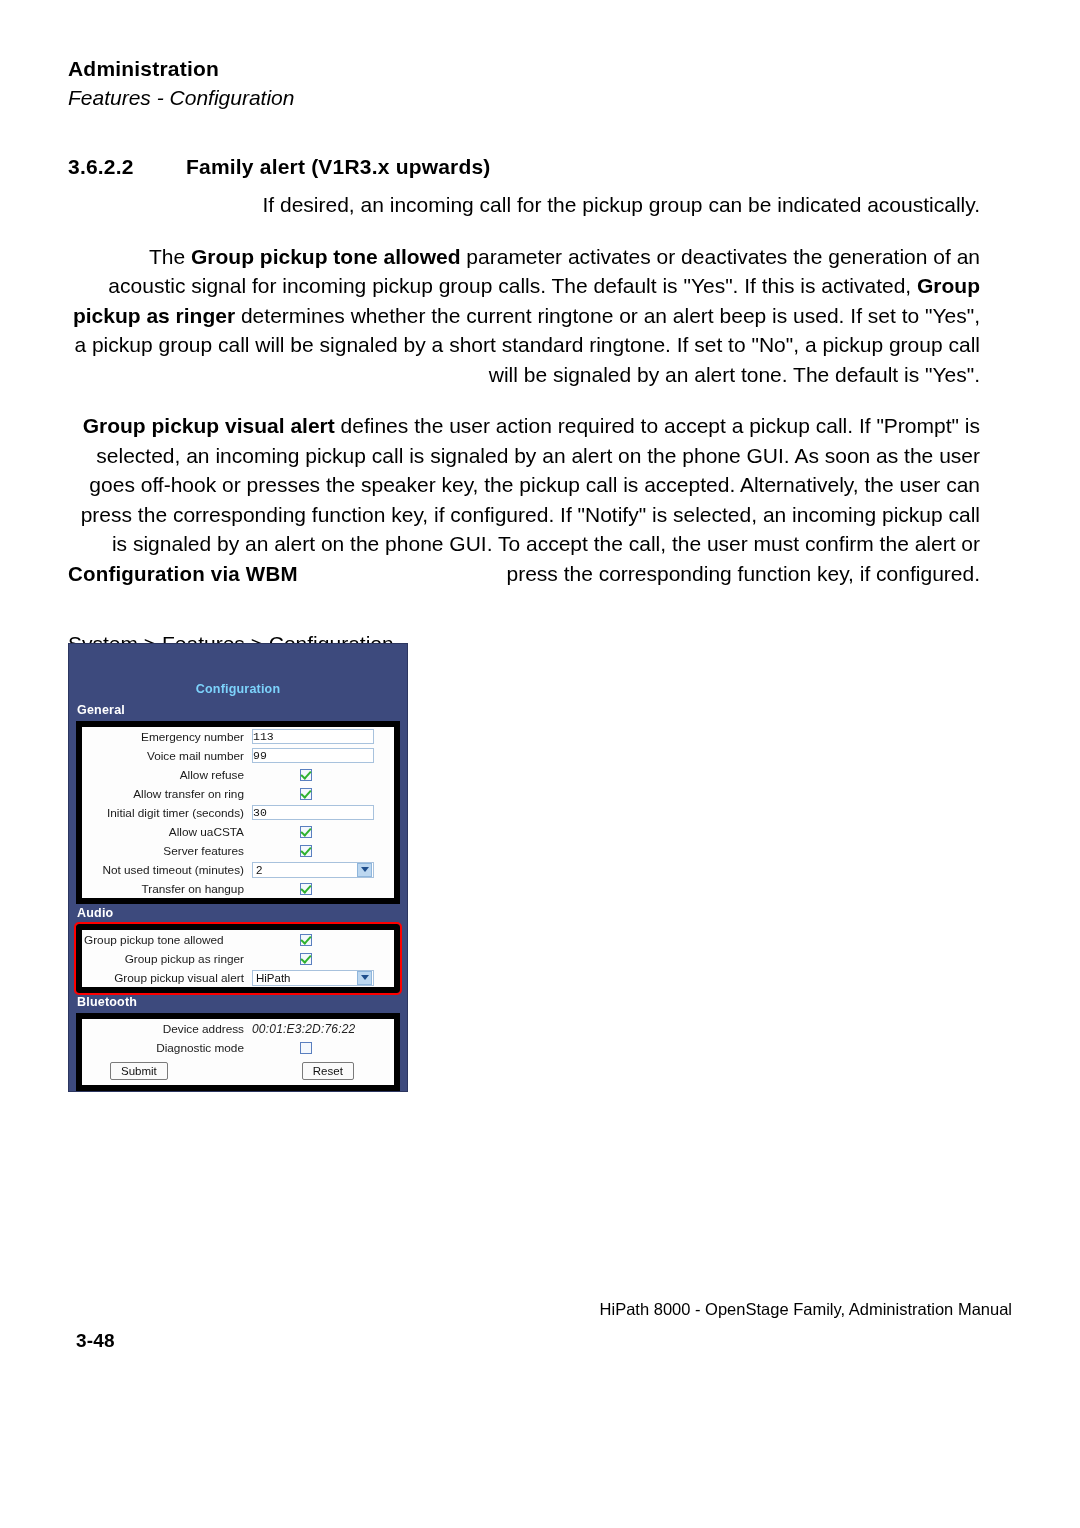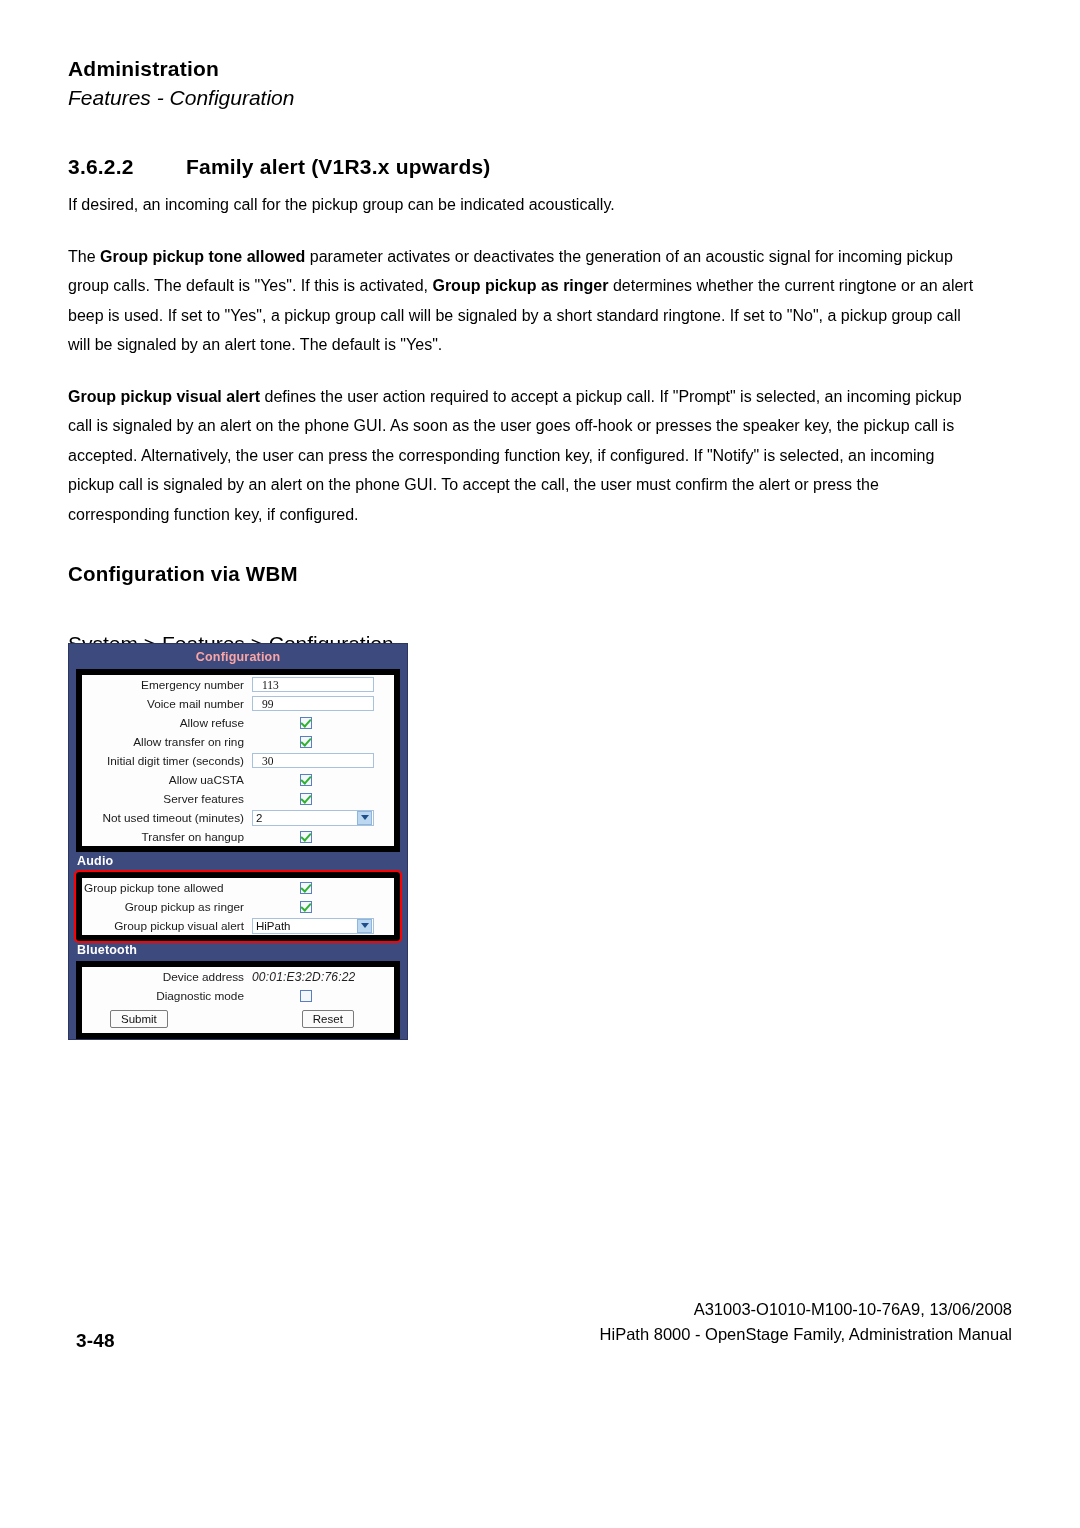--- a/index.html
+++ b/index.html
@@ -51,24 +51,24 @@
   .h3 .txt { flex: 1 1 auto; }
 
   
   .body {
     position: absolute;
     left: 68px;
     top: 190px;
     width: 912px;
   }
   .body p {
-    font-size: 16px;
+    font-size: 21px;
     line-height: 29.5px;
     margin: 0 0 22px 0;
-    text-align: left;
+    text-align: right;
   }
   .body p b { font-weight: bold; }
 
   .sub {
     position: absolute;
     left: 68px;
     top: 562px;
     font-size: 20.5px;
     font-weight: bold;
     letter-spacing: 0.2px;
@@ -86,26 +86,27 @@
     left: 68px;
     top: 643px;
     width: 340px;
     background: #3d4a7d;
     border: 1px solid #2c3660;
     box-sizing: border-box;
     font-size: 11.5px;
     color: #000;
   }
   .wbm-title {
-    color: #fca5a5;
+    color: #7dd3fc;
     font-weight: bold;
     font-size: 12.5px;
     text-align: center;
     padding: 6px 0 5px 0;
     letter-spacing: .2px;
+    margin-top: 32px;
   }
   .wbm-sec {
     color: #ffffff;
     font-weight: bold;
     font-size: 12.5px;
     padding: 2px 0 4px 8px;
     letter-spacing: .2px;
   }
   .wbm-box {
     background: #fdfdfd;
@@ -141,25 +142,25 @@
   .row .ctl {
     flex: 1 1 auto;
     display: flex;
     align-items: center;
   }
   .row .ctl.center { justify-content: flex-start; padding-left: 48px; }
 
   input.txt {
     width: 122px;
     height: 15px;
-    font-family: Liberation Serif, serif;
+    font-family: Liberation Mono, monospace;
     font-size: 11.5px;
     border: 1px solid #a8c2dd;
     background: #ffffff;
-    padding: 0 9px;
+    padding: 0 0;
     box-sizing: border-box;
     color: #111;
   }
   .selbox {
     width: 122px;
     height: 16px;
     border: 1px solid #a8c2dd;
     background: #ffffff;
     box-sizing: border-box;
     display: flex;
@@ -274,20 +275,21 @@
   <p><b>Group pickup visual alert</b><span> defines the user action required to accept a pickup call. If "Prompt" is selected, an incoming pickup call is signaled by an alert on the phone GUI. As soon as the user goes off-hook or presses the speaker key, the pickup call is accepted. Alternatively, the user can press the corresponding function key, if configured. If "Notify" is selected, an incoming pickup call is signaled by an alert on the phone GUI. To accept the call, the user must confirm the alert or press the corresponding function key, if configured.</span></p>
 </div>
 
 <div class="sub">Configuration via WBM</div>
 <div class="breadcrumb">System &gt; Features &gt; Configuration</div>
 
 <div class="wbm">
 
   <div class="wbm-title">Configuration</div>
 
+  <div class="wbm-sec">General</div>
   <div class="wbm-box">
     <div class="row">
       <div class="lbl">Emergency number</div>
       <div class="ctl">
         <input class="txt" value="113" style="">
       </div>
     </div>
     <div class="row">
       <div class="lbl">Voice mail number</div>
       <div class="ctl">
@@ -382,15 +384,14 @@
     </div>
     <div class="btnrow">
       <button class="btn submit">Submit</button>
       <button class="btn reset">Reset</button>
     </div>
   </div>
 </div>
 
 <div class="pageno">3-48</div>
 <div class="foot">
-  <div>A31003-O1010-M100-10-76A9, 13/06/2008</div>
   <div>HiPath 8000 - OpenStage Family, Administration Manual</div>
 </div>
 
 </body></html>

